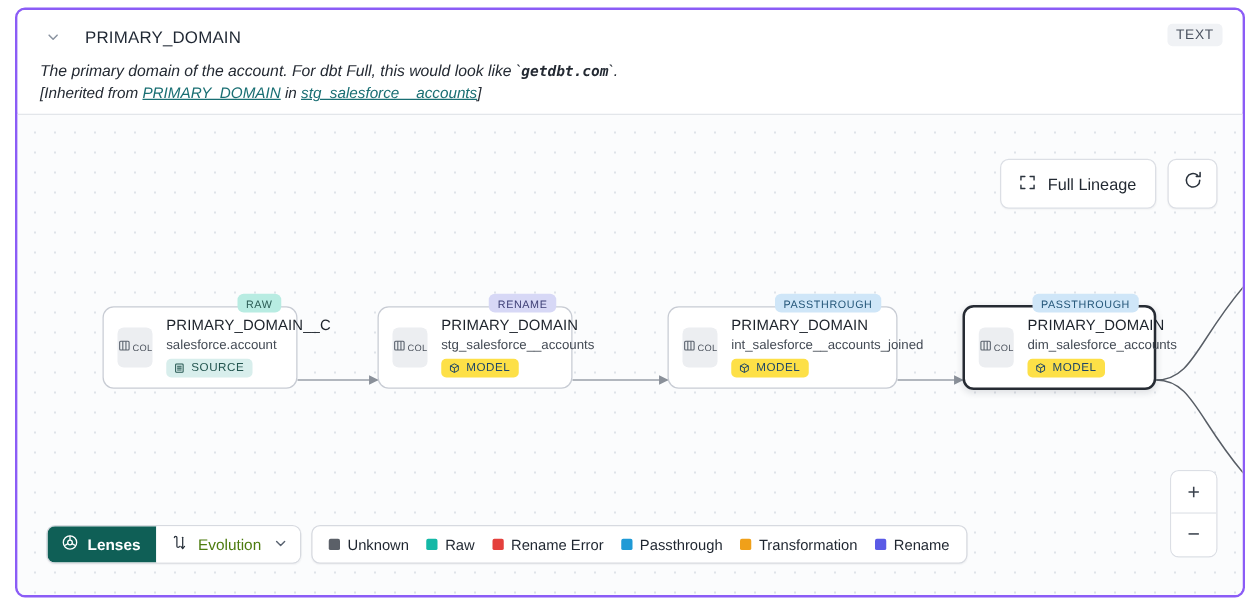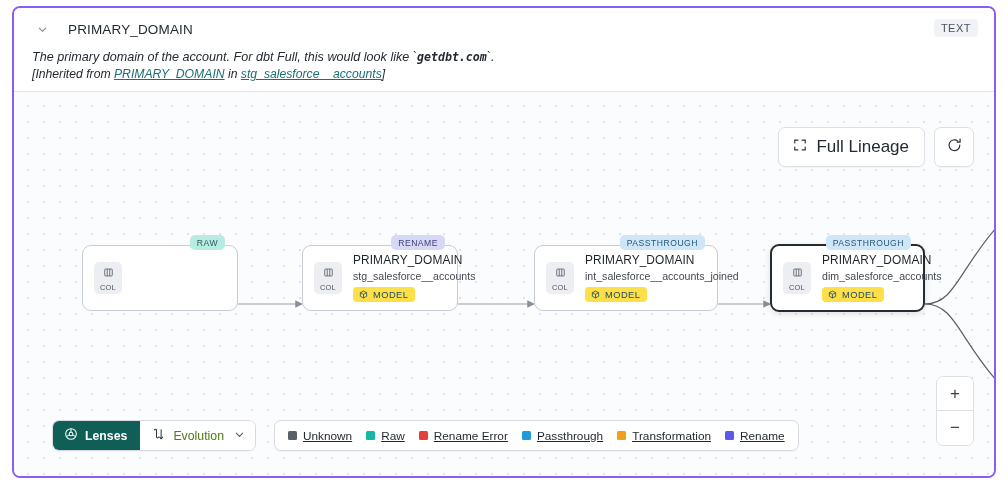--- a/index.html
+++ b/index.html
@@ -115,21 +115,21 @@
     gap: 9px;
     z-index: 6;
   }
   .btn-lineage {
     display: flex; align-items: center; gap: 9px;
     height: 40px;
     padding: 0 15px 0 14px;
     background: #ffffff;
     border: 1px solid #dcdfe5;
     border-radius: 7px;
-    font-size: 17px;
+    font-size: 13px;
     color: #232a33;
     cursor: pointer;
     box-shadow: 0 1px 1px rgba(16,24,40,.03);
   }
   .btn-refresh {
     width: 40px; height: 40px;
     display: flex; align-items: center; justify-content: center;
     background: #ffffff;
     border: 1px solid #dcdfe5;
     border-radius: 7px;
@@ -183,21 +183,21 @@
     display: flex;
     align-items: center;
     height: 100%;
     padding: 0 10px 0 11px;
     gap: 11px;
   }
   .coltag {
     width: 28px; height: 32px;
     background: #eceef1;
     border-radius: 5px;
-    display: flex; flex-direction: column;
+    display: flex; flex-direction: row;
     align-items: center; justify-content: center;
     gap: 1px;
     flex: 0 0 auto;
   }
   .coltag .cglyph { color:#5a626d; display:block; }
   .coltag .clabel {
     font-size: 7.4px;
     color: #4d545e;
     letter-spacing: .3px;
   }
@@ -239,24 +239,24 @@
     z-index: 4;
     white-space: nowrap;
   }
   .tag.raw         { background: #b8ece2; color: #2b5d55; }
   .tag.rename      { background: #d7d8f6; color: #3f4077; }
   .tag.passthrough { background: #cfe6f8; color: #255779; }
 
   
   .bottom {
     position: absolute;
-    left: 38px; bottom: 28px;
+    left: 23px; bottom: 28px;
     display: flex;
     align-items: center;
-    gap: 18px;
+    gap: 8px;
     z-index: 6;
   }
   .seg {
     display: flex;
     height: 31px;
     border-radius: 7px;
     overflow: hidden;
     border: 1px solid #d7dae0;
     background: #fff;
     box-shadow: 0 1px 1px rgba(16,24,40,.04);
@@ -289,21 +289,20 @@
     background: #ffffff;
     border: 1px solid #d7dae0;
     border-radius: 7px;
     box-shadow: 0 1px 1px rgba(16,24,40,.04);
   }
   .lg-item {
     display: flex; align-items: center; gap: 6px;
     font-size: 11.8px;
     color: #1f2630;
     white-space: nowrap;
-    text-decoration: underline;
   }
   .sw { width: 9px; height: 9px; border-radius: 1.5px; flex:0 0 auto; }
 </style>
 </head>
 <body>
 
 <div class="app">
   <div class="panel">
 
     <div class="hdr">
@@ -347,20 +346,35 @@
           <div class="coltag">
             <span class="cglyph">
               <svg width="11" height="11" viewBox="0 0 14 14" fill="none" stroke="currentColor" stroke-width="1.1">
                   <rect x="2.2" y="2.6" width="9.6" height="8.8" rx="1"></rect>
                   <line x1="5.4" y1="2.6" x2="5.4" y2="11.4"></line>
                   <line x1="8.6" y1="2.6" x2="8.6" y2="11.4"></line>
                 </svg>
             </span>
             <span class="clabel">COL</span>
           </div>
+          <div class="node-txt">
+            <div class="node-title">PRIMARY_DOMAIN__C</div>
+            <div class="node-sub">salesforce.account</div>
+            <span class="kind source">
+              <span>
+                <svg width="9" height="9" viewBox="0 0 12 12" fill="none" stroke="currentColor" stroke-width="1.1">
+                    <rect x="2" y="1.5" width="8" height="9" rx="1"></rect>
+                    <line x1="3.6" y1="4" x2="8.4" y2="4"></line>
+                    <line x1="3.6" y1="6" x2="8.4" y2="6"></line>
+                    <line x1="3.6" y1="8" x2="8.4" y2="8"></line>
+                  </svg>
+              </span>
+              <span>SOURCE</span>
+            </span>
+          </div>
         </div>
       </div>
 
       <div class="node" style="left:288px; top:153px; width:156px; height:66px;">
         <div class="tag rename">RENAME</div>
         <div class="node-inner">
           <div class="coltag">
             <span class="cglyph">
               <svg width="11" height="11" viewBox="0 0 14 14" fill="none" stroke="currentColor" stroke-width="1.1">
                   <rect x="2.2" y="2.6" width="9.6" height="8.8" rx="1"></rect>

